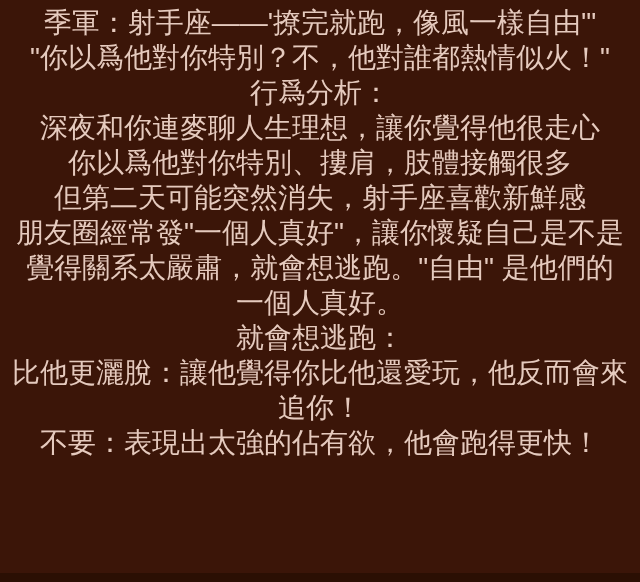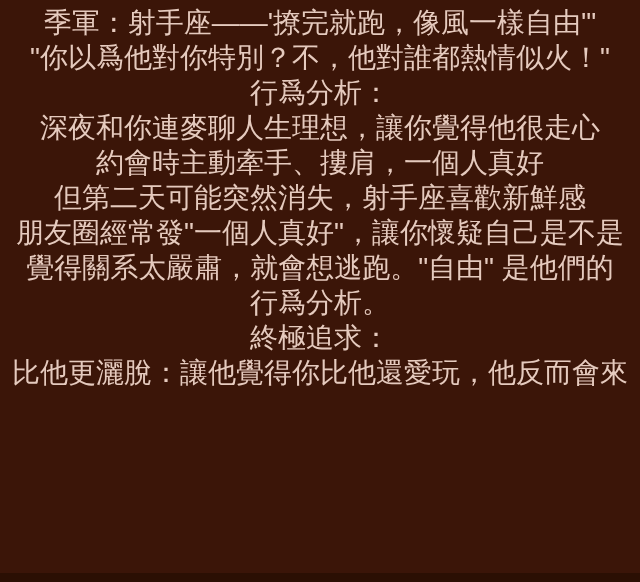--- a/index.html
+++ b/index.html
@@ -44,22 +44,24 @@
   }
 </style>
 </head>
 <body>
 
 <div class="content">
   <div class="text-line">季軍：射手座——'撩完就跑，像風一樣自由'"</div>
   <div class="text-line">"你以爲他對你特別？不，他對誰都熱情似火！"</div>
   <div class="text-line">行爲分析：</div>
   <div class="text-line">深夜和你連麥聊人生理想，讓你覺得他很走心</div>
-  <div class="text-line">約會時主動牽手、摟肩，一個人真好</div>
+  <div class="text-line">你以爲他對你特別、摟肩，肢體接觸很多</div>
   <div class="text-line">但第二天可能突然消失，射手座喜歡新鮮感</div>
   <div class="text-line">朋友圈經常發"一個人真好"，讓你懷疑自己是不是</div>
   <div class="text-line">覺得關系太嚴肅，就會想逃跑。"自由" 是他們的</div>
-  <div class="text-line">行爲分析。</div>
-  <div class="text-line">終極追求：</div>
+  <div class="text-line">一個人真好。</div>
+  <div class="text-line">就會想逃跑：</div>
   <div class="text-line">比他更灑脫：讓他覺得你比他還愛玩，他反而會來</div>
+  <div class="text-line">追你！</div>
+  <div class="text-line">不要：表現出太強的佔有欲，他會跑得更快！</div>
 </div>
 
 <div class="bottom-bar"></div>
 
 </body></html>

